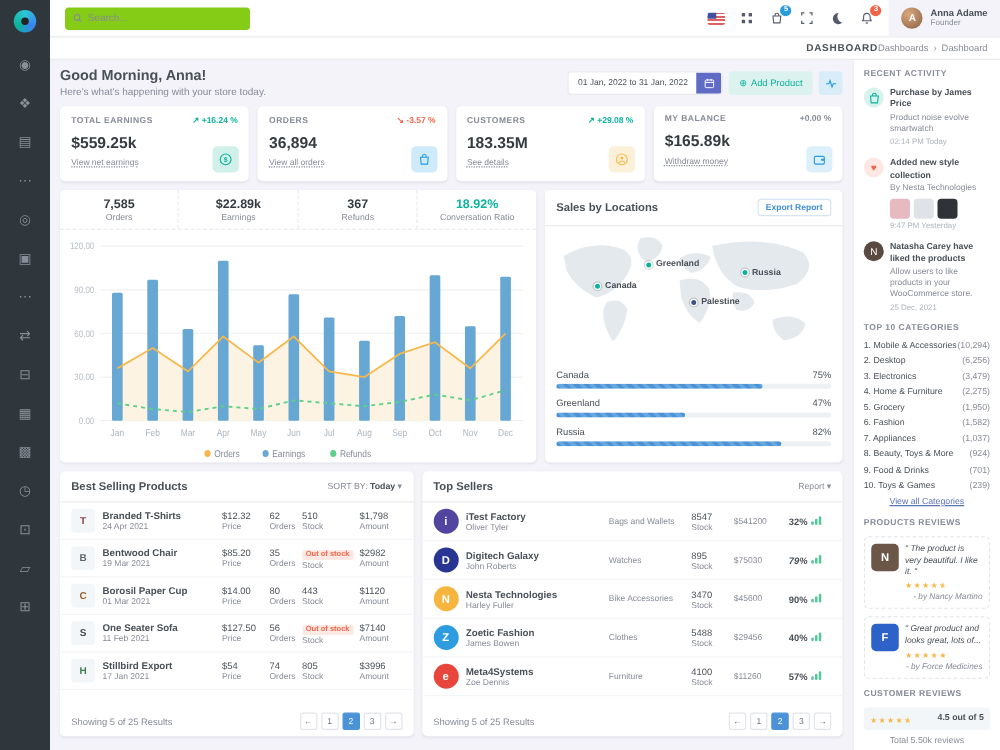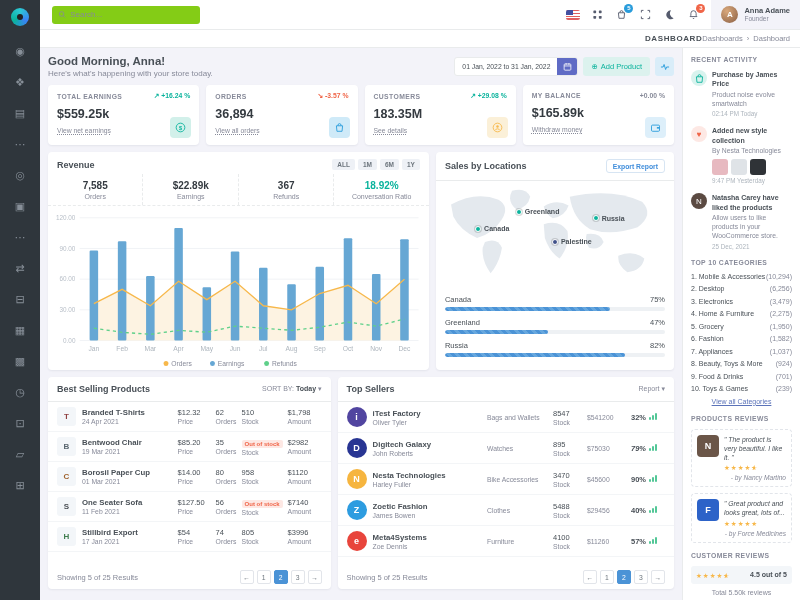--- a/index.html
+++ b/index.html
@@ -304,29 +304,20 @@
         </div><div class="sval">$165.89k</div><a class="slink">Withdraw money</a><span class="sicon" style="background: rgb(221, 239, 250);">
           <svg width="11" height="11" viewBox="0 0 16 16">
             <rect x="2.2" y="4.5" width="11.6" height="9" rx="1.5" fill="none" stroke="#299cdb" stroke-width="1.3"></rect>
             <path d="M10 8.5h3.8" stroke="#299cdb" stroke-width="2.2"></path>
           </svg>
         </span></div>
     </section>
 
   <div class="rowflex">
     <section class="card" id="revenue-card">
-      <div class="card-h" style="border-bottom:0; padding-bottom:4px;">
-        <span class="card-title">Revenue</span>
-        <span class="rtabs">
-            <span class="rtab">ALL</span>
-            <span class="rtab">1M</span>
-            <span class="rtab">6M</span>
-            <span class="rtab">1Y</span>
-          </span>
-      </div>
       <div class="rsummary">
           <div class="rsum">
             <div class="v" style="color: rgb(52, 58, 64);">7,585</div>
             <div class="l">Orders</div>
           </div>
           <div class="rsum">
             <div class="v" style="color: rgb(52, 58, 64);">$22.89k</div>
             <div class="l">Earnings</div>
           </div>
           <div class="rsum">
@@ -509,21 +500,21 @@
             </span>
             <span class="pcell" style="width: 38px;">
               <div class="v">$14.00</div>
               <div class="l">Price</div>
             </span>
             <span class="pcell" style="width: 26px;">
               <div class="v">80</div>
               <div class="l">Orders</div>
             </span>
             <span class="pcell" style="width: 46px;">
-              <div class="v">958</div>
+              <div class="v">443</div>
               <div class="l">Stock</div>
             </span>
             <span class="pcell" style="width: 34px;">
               <div class="v">$1120</div>
               <div class="l">Amount</div>
             </span>
           </div>
           <div class="prow">
             <span class="thumb" style="color: rgb(74, 79, 84);">S</span>
             <span class="pmain">

